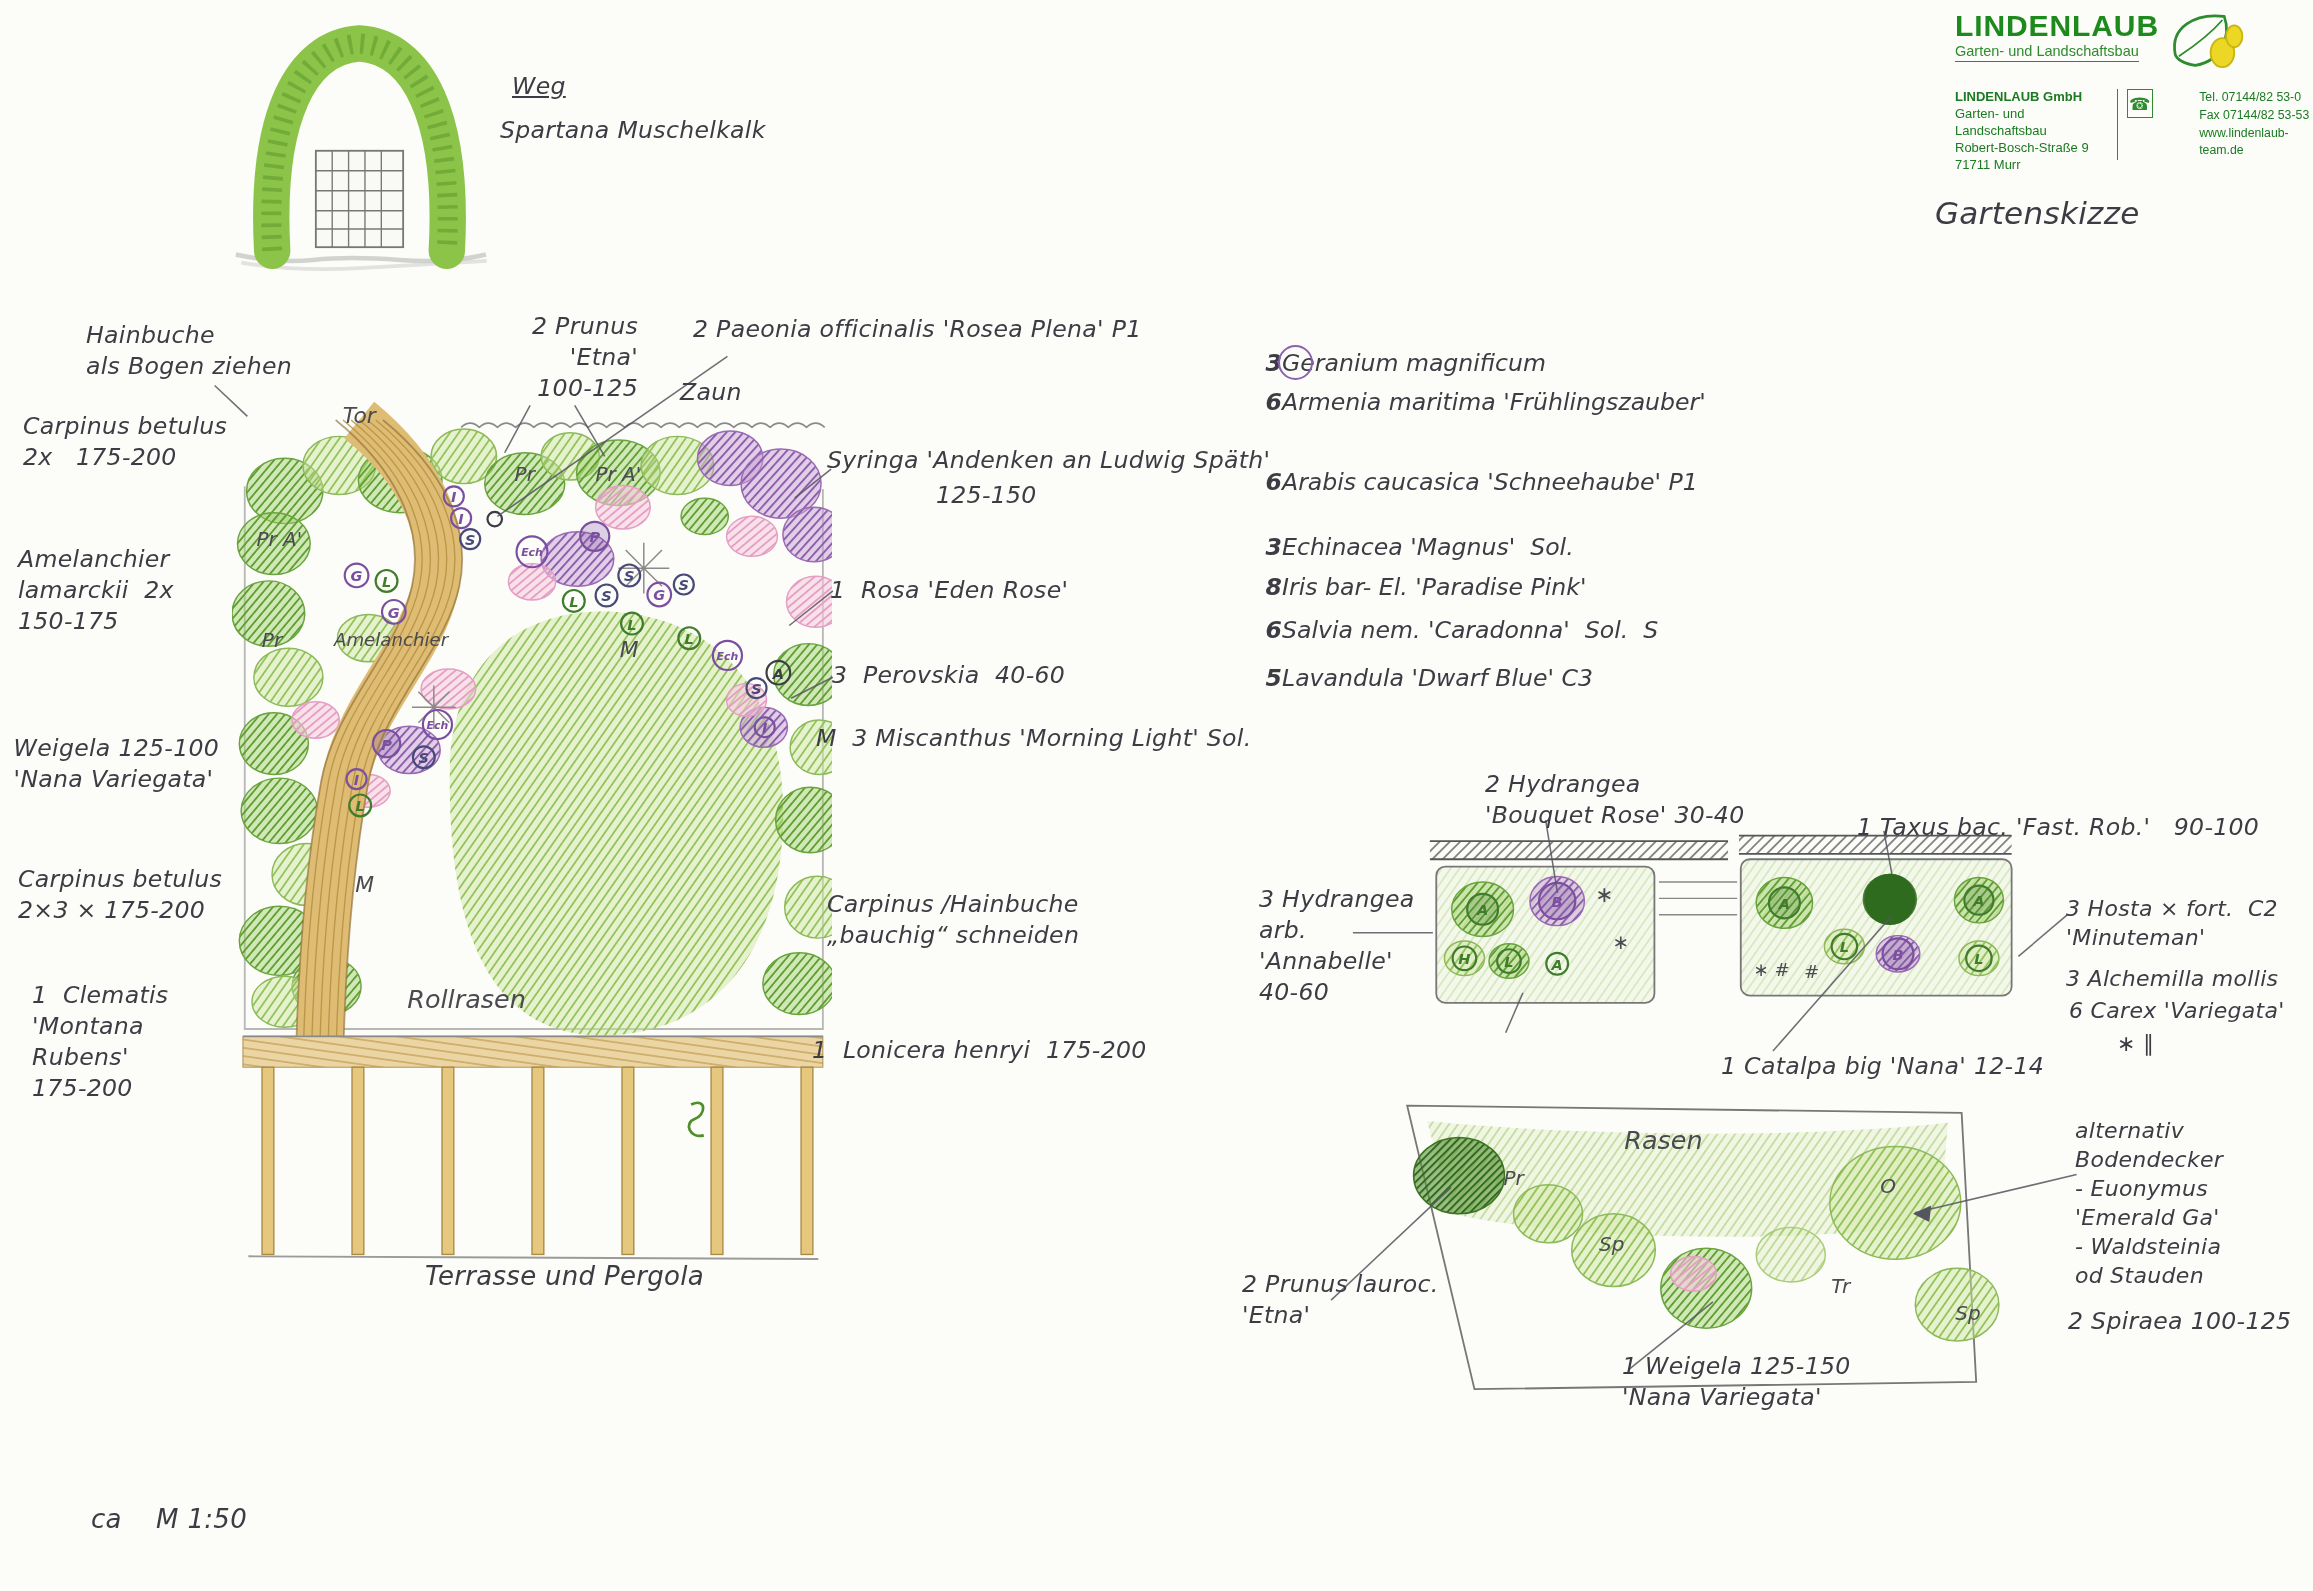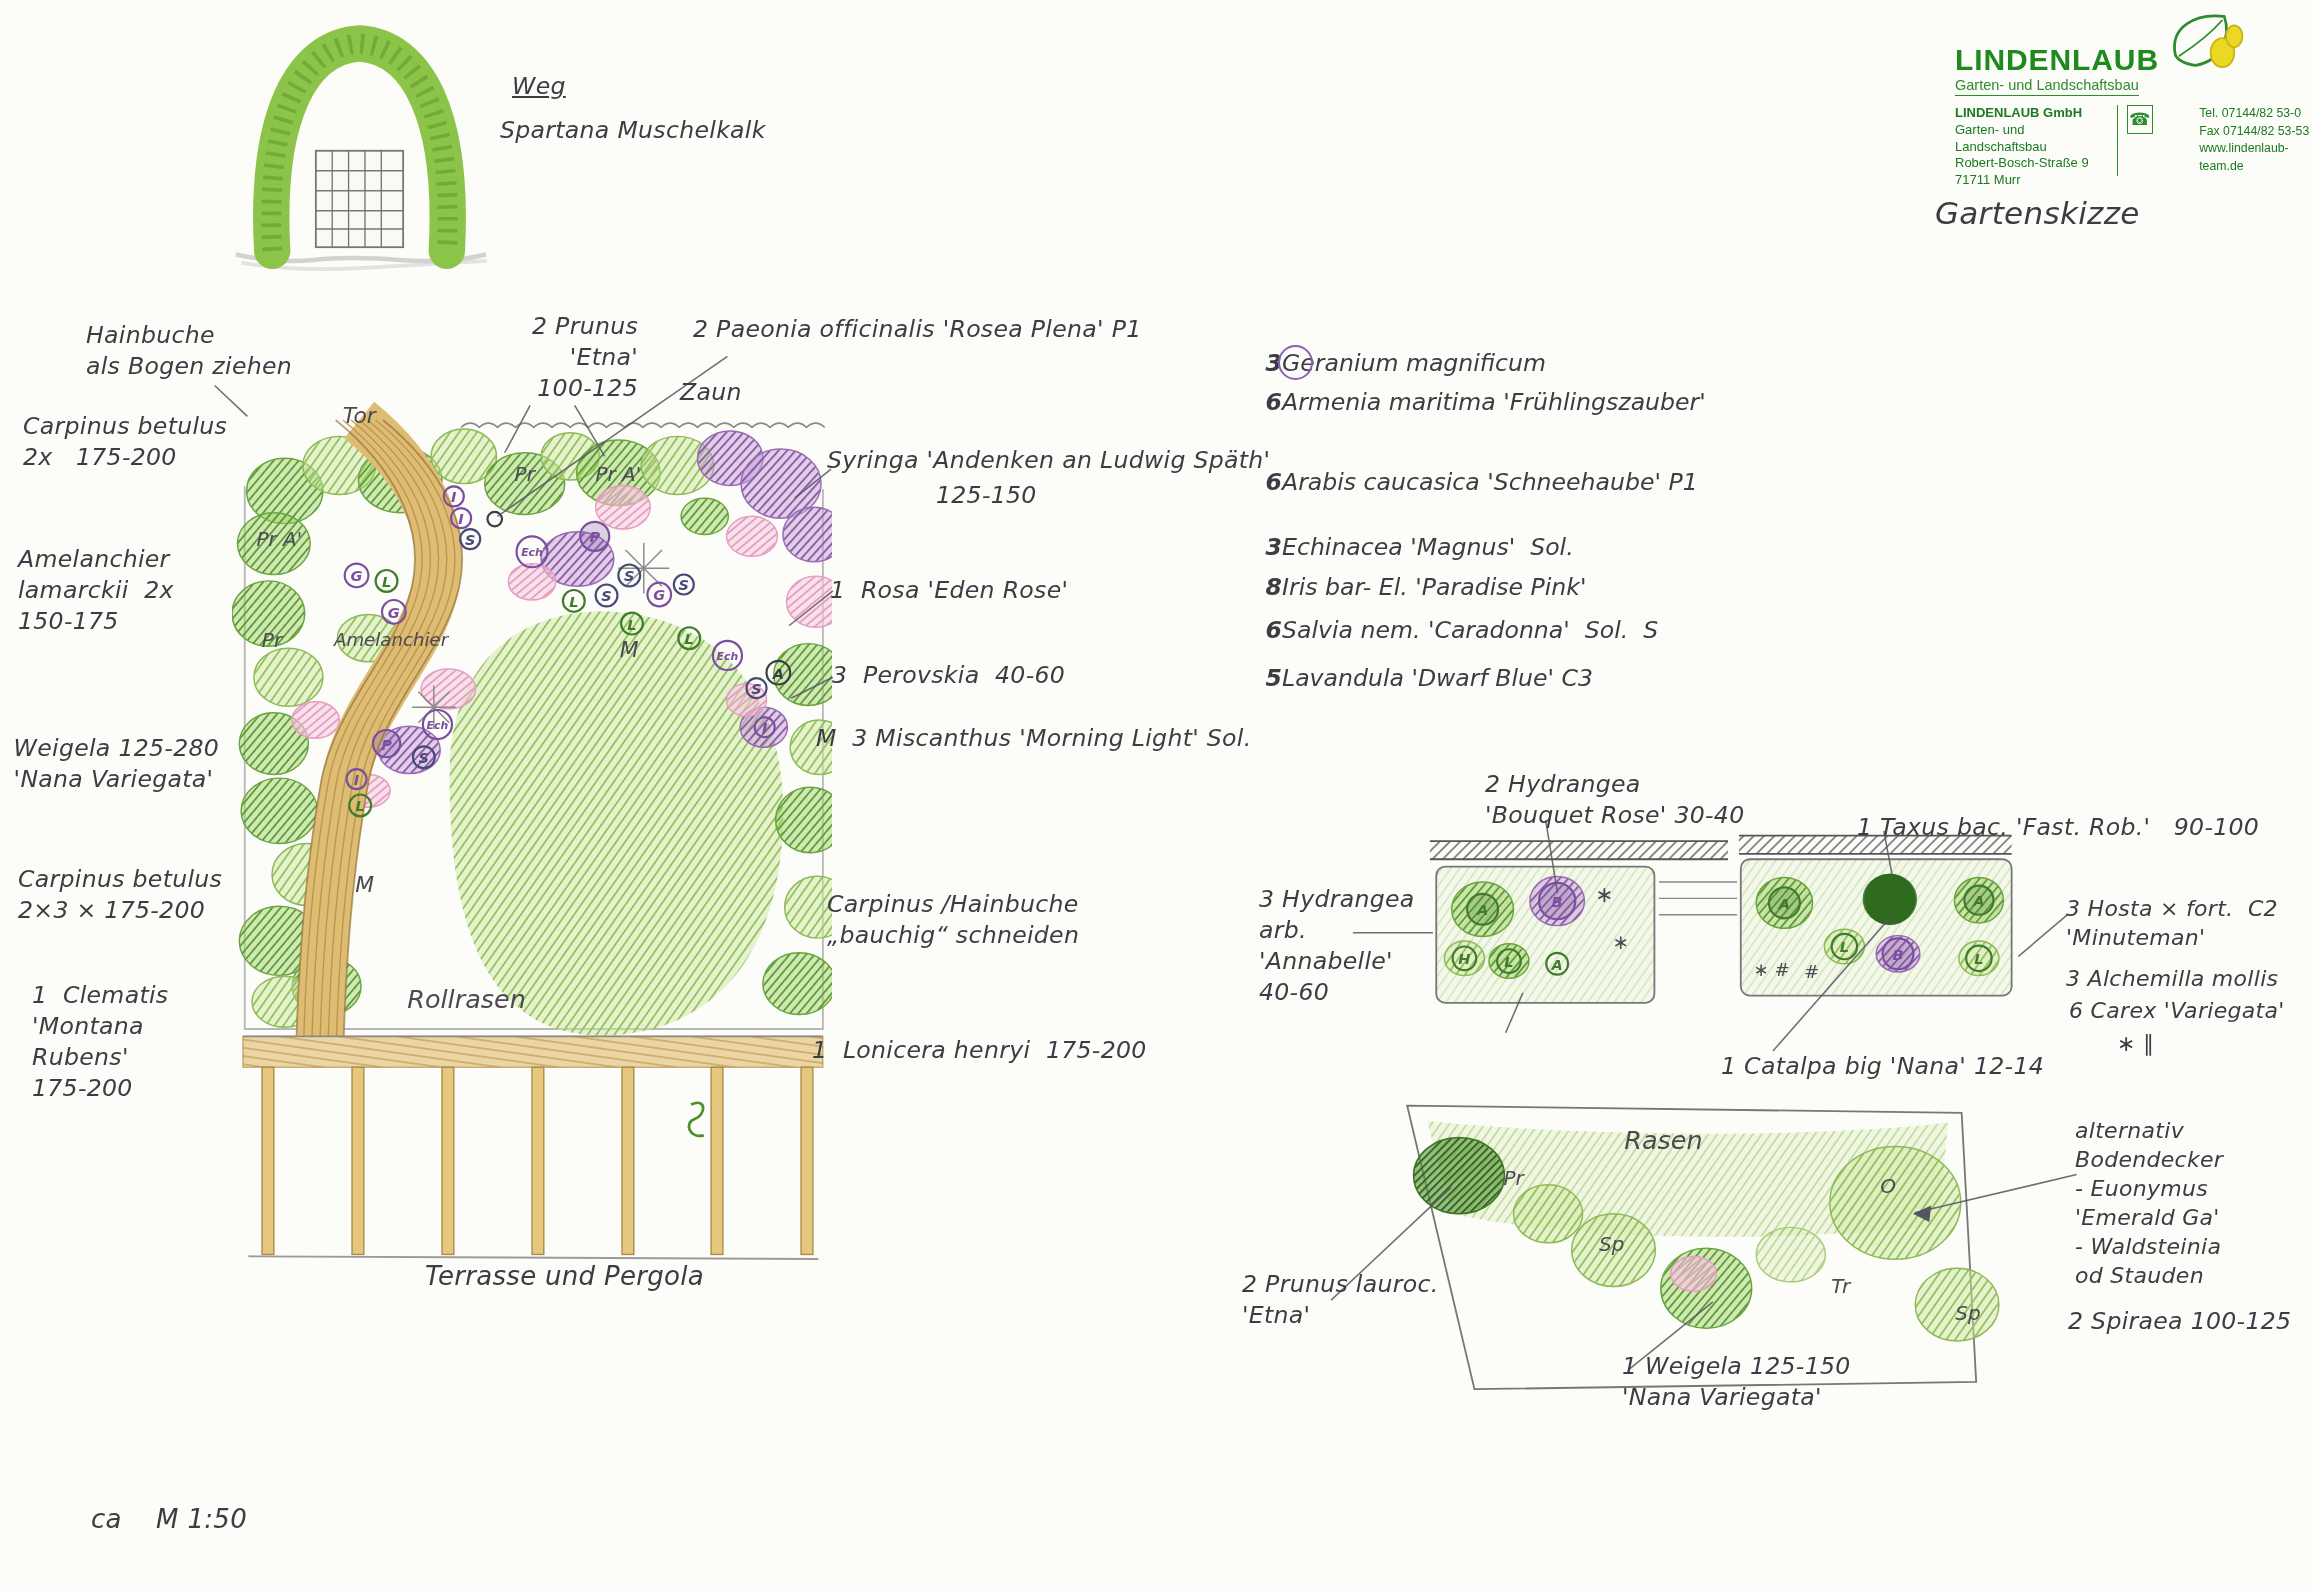--- a/index.html
+++ b/index.html
@@ -19,21 +19,21 @@
                color:#3c3c44; font-size:23.6px;text-align:right; }
   .plant-row .qty { display:inline-block; min-width:47px; font-weight:bold; }
   .g-ring { position:absolute; width:35px; height:35px; border:2.3px solid #8a63b0; border-radius:50%; z-index:6; }
   .marker-letter { font-family:"DejaVu Sans", sans-serif; font-style:italic; font-weight:bold;
                    text-anchor:middle; dominant-baseline:central; }
   .svg-hw { font-family:"DejaVu Sans", sans-serif; font-style:italic;
             text-anchor:middle; dominant-baseline:central; }
   
   .logo { position:absolute; left:1955px; top:9px; width:364px; z-index:5; }
   .logo-top { display:flex; align-items:flex-start; gap:9px; }
-  .logo-name { font-size:30px; font-weight:bold; color:#1e8a1e; letter-spacing:0.9px;margin-top:34px; }
+  .logo-name { font-size:30px; font-weight:bold; color:#1e8a1e; letter-spacing:0.9px; }
   .logo-tagline { font-size:14.5px; color:#2e8b2e; border-bottom:1.8px solid #2e8b2e; padding-bottom:1.8px; display:inline-block; }
   .logo-sub { display:flex; margin-top:9px; gap:11px; align-items:flex-start; }
   .company-col { font-size:13px; color:#1c7a22; line-height:1.3; }
   .company-col .b { font-weight:bold; }
   .contact-col { display:flex; gap:6.4px; border-left:1.8px solid #2e8b2e; padding-left:8.2px; }
   .phone-box { width:29px; height:29px; border:1.8px solid #2e8b2e; color:#2e8b2e; font-size:17.3px;
                display:flex; align-items:center; justify-content:center; font-family:"DejaVu Sans",sans-serif; }
   .contact-lines { font-size:12.3px; color:#1c7a22; line-height:1.45;margin-left:40px; }
 </style>
 </head>
@@ -369,21 +369,21 @@
   <div class="hw u" style="left:512px;top:71px"><span>Weg</span></div>
   <div class="hw" style="left:500px;top:115px">Spartana Muschelkalk</div>
 
   <div class="hw" style="left:86px;top:320px">Hainbuche
 als Bogen ziehen</div>
   <div class="hw" style="left:23px;top:411px">Carpinus betulus
 2x&nbsp;&nbsp;&nbsp;175-200</div>
   <div class="hw" style="left:18px;top:544px">Amelanchier
 lamarckii&nbsp; 2x
 150-175</div>
-  <div class="hw" style="left:13.6px;top:733px">Weigela 125-280
+  <div class="hw" style="left:13.6px;top:733px">Weigela 125-100
 'Nana Variegata'</div>
   <div class="hw" style="left:18px;top:864px">Carpinus betulus
 2×3 × 175-200</div>
   <div class="hw" style="left:32px;top:980px">1&nbsp; Clematis
 'Montana
 Rubens'
 175-200</div>
 
   <div class="hw center" style="left:447px;top:311px;width:191px">2 Prunus
 'Etna'

